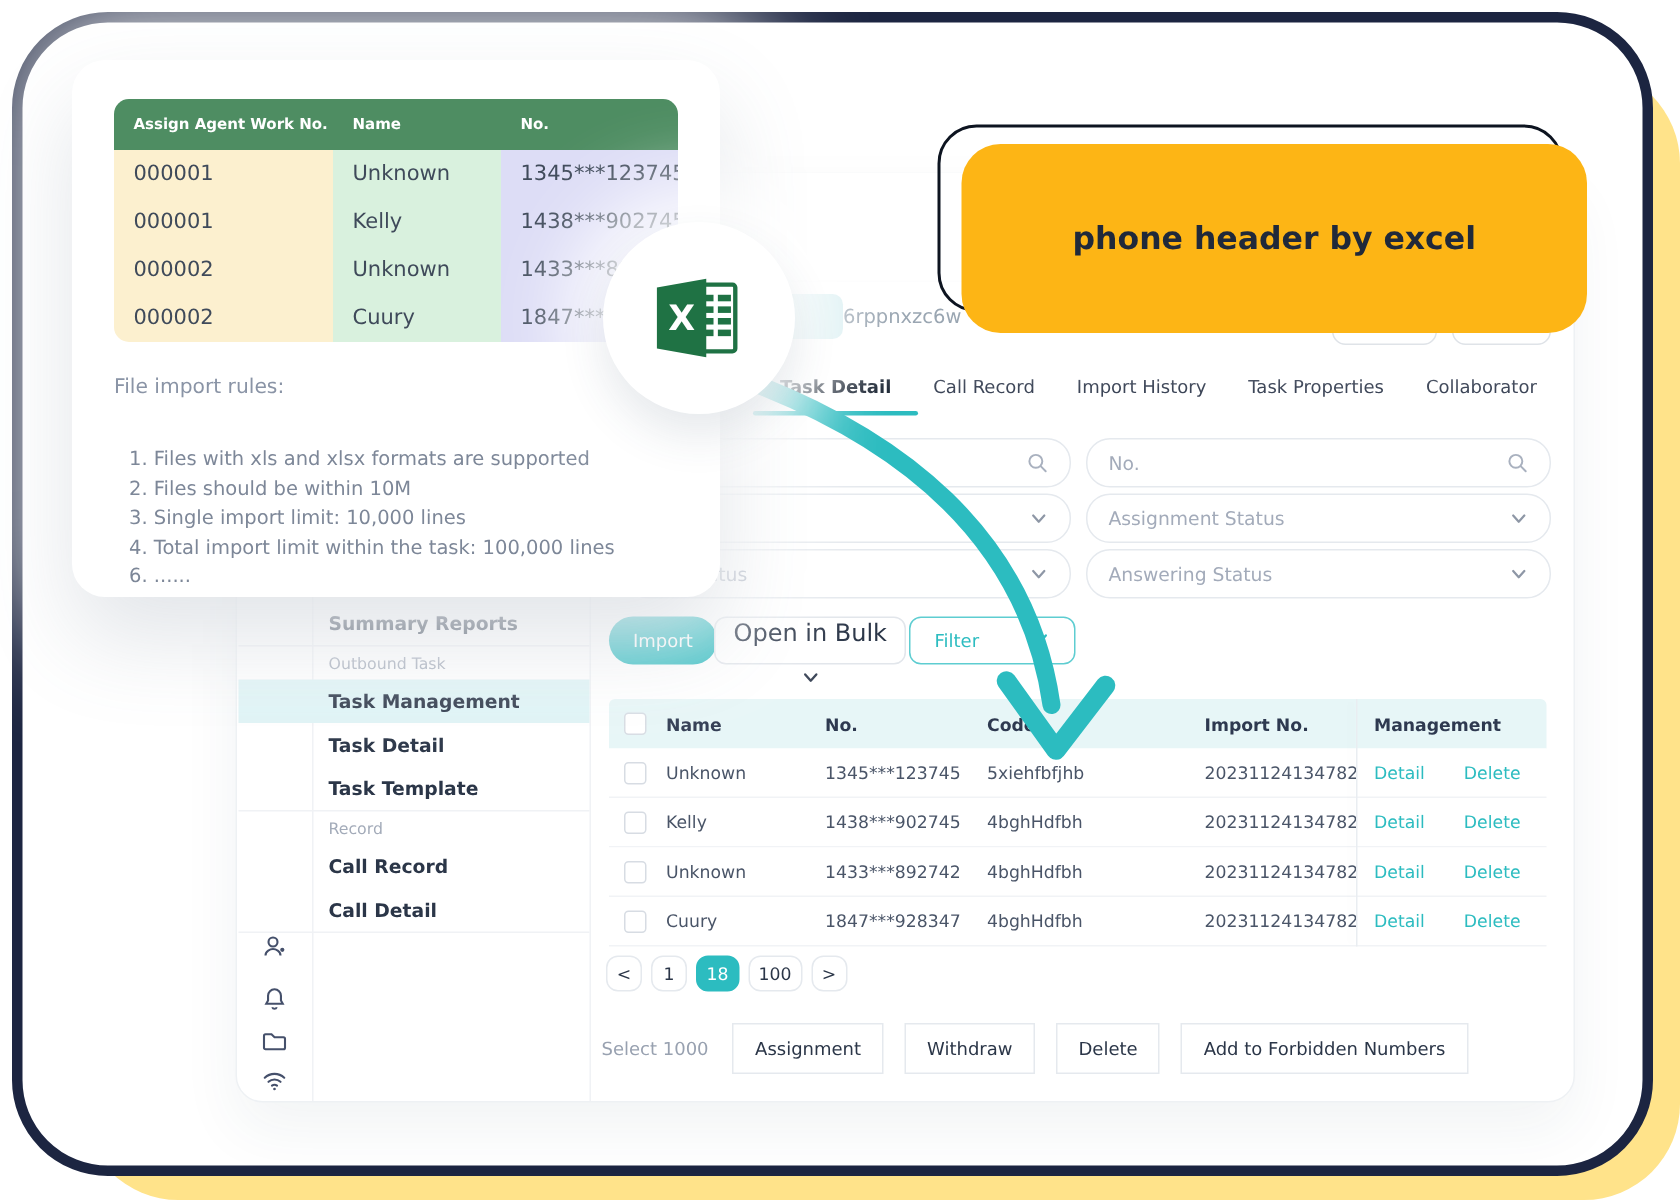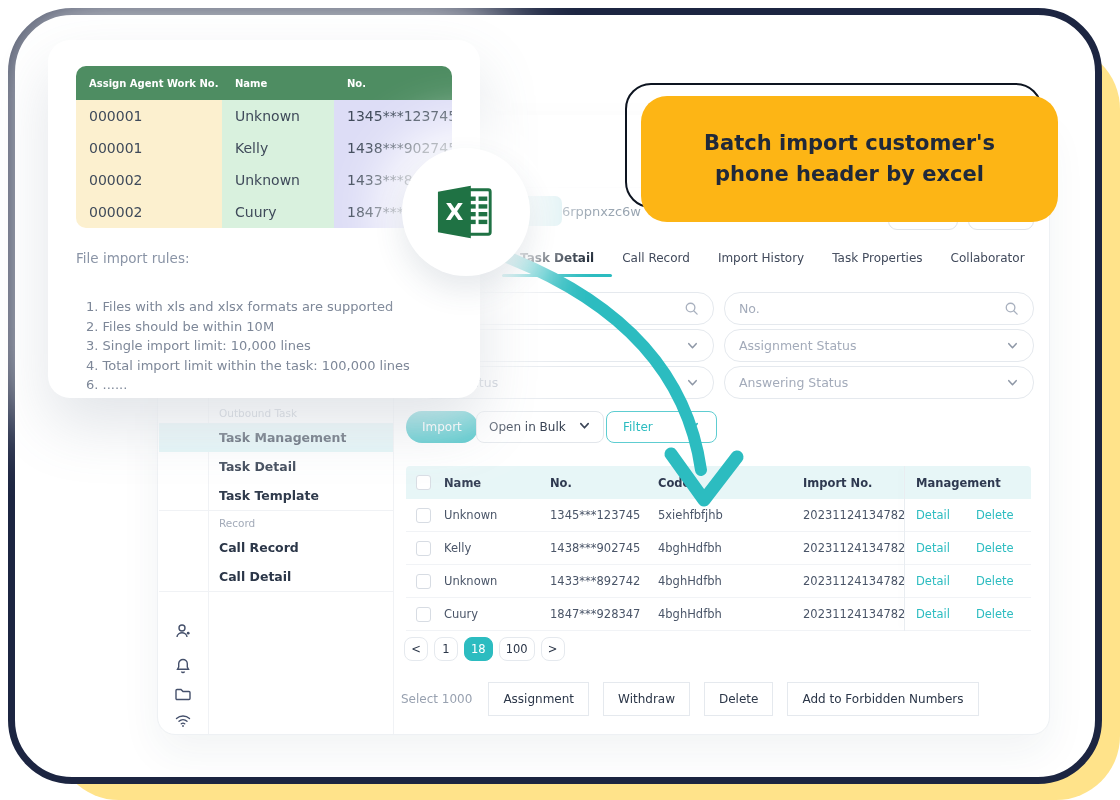--- a/index.html
+++ b/index.html
@@ -36,21 +36,21 @@
 
   
   .field{position:absolute;height:33px;box-sizing:border-box;border:1px solid #e5e9ee;border-radius:16px;
          background:#fff;display:flex;align-items:center;padding:0 14px;font-size:12.5px;color:#a3abba;}
   .field .fic{margin-left:auto;display:flex;align-items:center;}
 
   
   .btn-import{position:absolute;left:248px;top:295px;height:32px;padding:0 16px;border:none;border-radius:16px;
               background:#2CBCC0;color:#fff;font-size:12px;display:flex;align-items:center;font-family:inherit;}
   .btn-bulk{position:absolute;left:318px;top:295px;height:32px;box-sizing:border-box;padding:0 12px;border:1px solid #e2e6eb;
-            border-radius:8px;background:#fff;color:#2b3648;font-size:12px;display:flex;align-items:center;gap:12px;font-family:inherit;}
+            border-radius:8px;background:#fff;color:#2b3648;font-size:16px;display:flex;align-items:center;gap:12px;font-family:inherit;flex-direction:column;}
   .btn-filter{position:absolute;left:448px;top:295px;height:32px;box-sizing:border-box;padding:0 16px;border:1px solid #5ecdd1;
               border-radius:8px;background:#fff;color:#2CBCC0;font-size:12px;display:flex;align-items:center;gap:34px;font-family:inherit;}
 
   
   .dtable{position:absolute;left:248px;top:350px;width:625px;}
   .thead{display:flex;height:33px;background:#E7F6F7;border-radius:4px 4px 0 0;}
   .trow{display:flex;height:32px;background:#fff;border-bottom:1px solid #f1f3f6;}
   .tc{box-sizing:border-box;display:flex;align-items:center;padding-left:12px;font-size:11.5px;color:#4a5568;overflow:hidden;white-space:nowrap;}
   .thead .tc{font-weight:bold;color:#2e3950;font-size:11.5px;}
   .cbx{width:13px;height:13px;border:1px solid #d7dce3;border-radius:3px;background:#fff;margin-left:10px;}
@@ -141,20 +141,21 @@
           <path d="M6 11.2a6 6 0 0 1 8 0"></path>
           <path d="M8.3 13.8a2.8 2.8 0 0 1 3.4 0"></path>
           <circle cx="10" cy="16" r="0.9" fill="#45506b" stroke="none"></circle>
         </svg>
     </span>
 
     <div class="vdiv" style="left:50px"></div>
     <div class="vdiv" style="left:235px"></div>
 
     <div class="menu" id="menu">
+        <div class="menu-item menu-div">Summary Reports</div>
         <div class="menu-section">Outbound Task</div>
         <div class="menu-item active">Task Management</div>
         <div class="menu-item">Task Detail</div>
         <div class="menu-item menu-div">Task Template</div>
         <div class="menu-section">Record</div>
         <div class="menu-item">Call Record</div>
         <div class="menu-item menu-div">Call Detail</div>
       </div>
 
     <div class="faint-panel"></div>
@@ -395,17 +396,16 @@
         <rect x="34" y="39" width="9" height="4.5"></rect>
           <rect x="46" y="39" width="9" height="4.5"></rect>
       </g>
       <polygon points="4,10 38,4 38,58 4,52" fill="#1F7244"></polygon>
       <text x="21" y="39" text-anchor="middle" font-family="DejaVu Sans, sans-serif" font-size="24" font-weight="bold" fill="#ffffff">X</text>
     </svg>
   </div>
 
   <div class="callout-outline"></div>
   <div class="callout-fill">
-    <div class="cl">Batch import customer's</div>
     <div class="cl">phone header by excel</div>
   </div>
 
 </div>
 
 </body></html>

